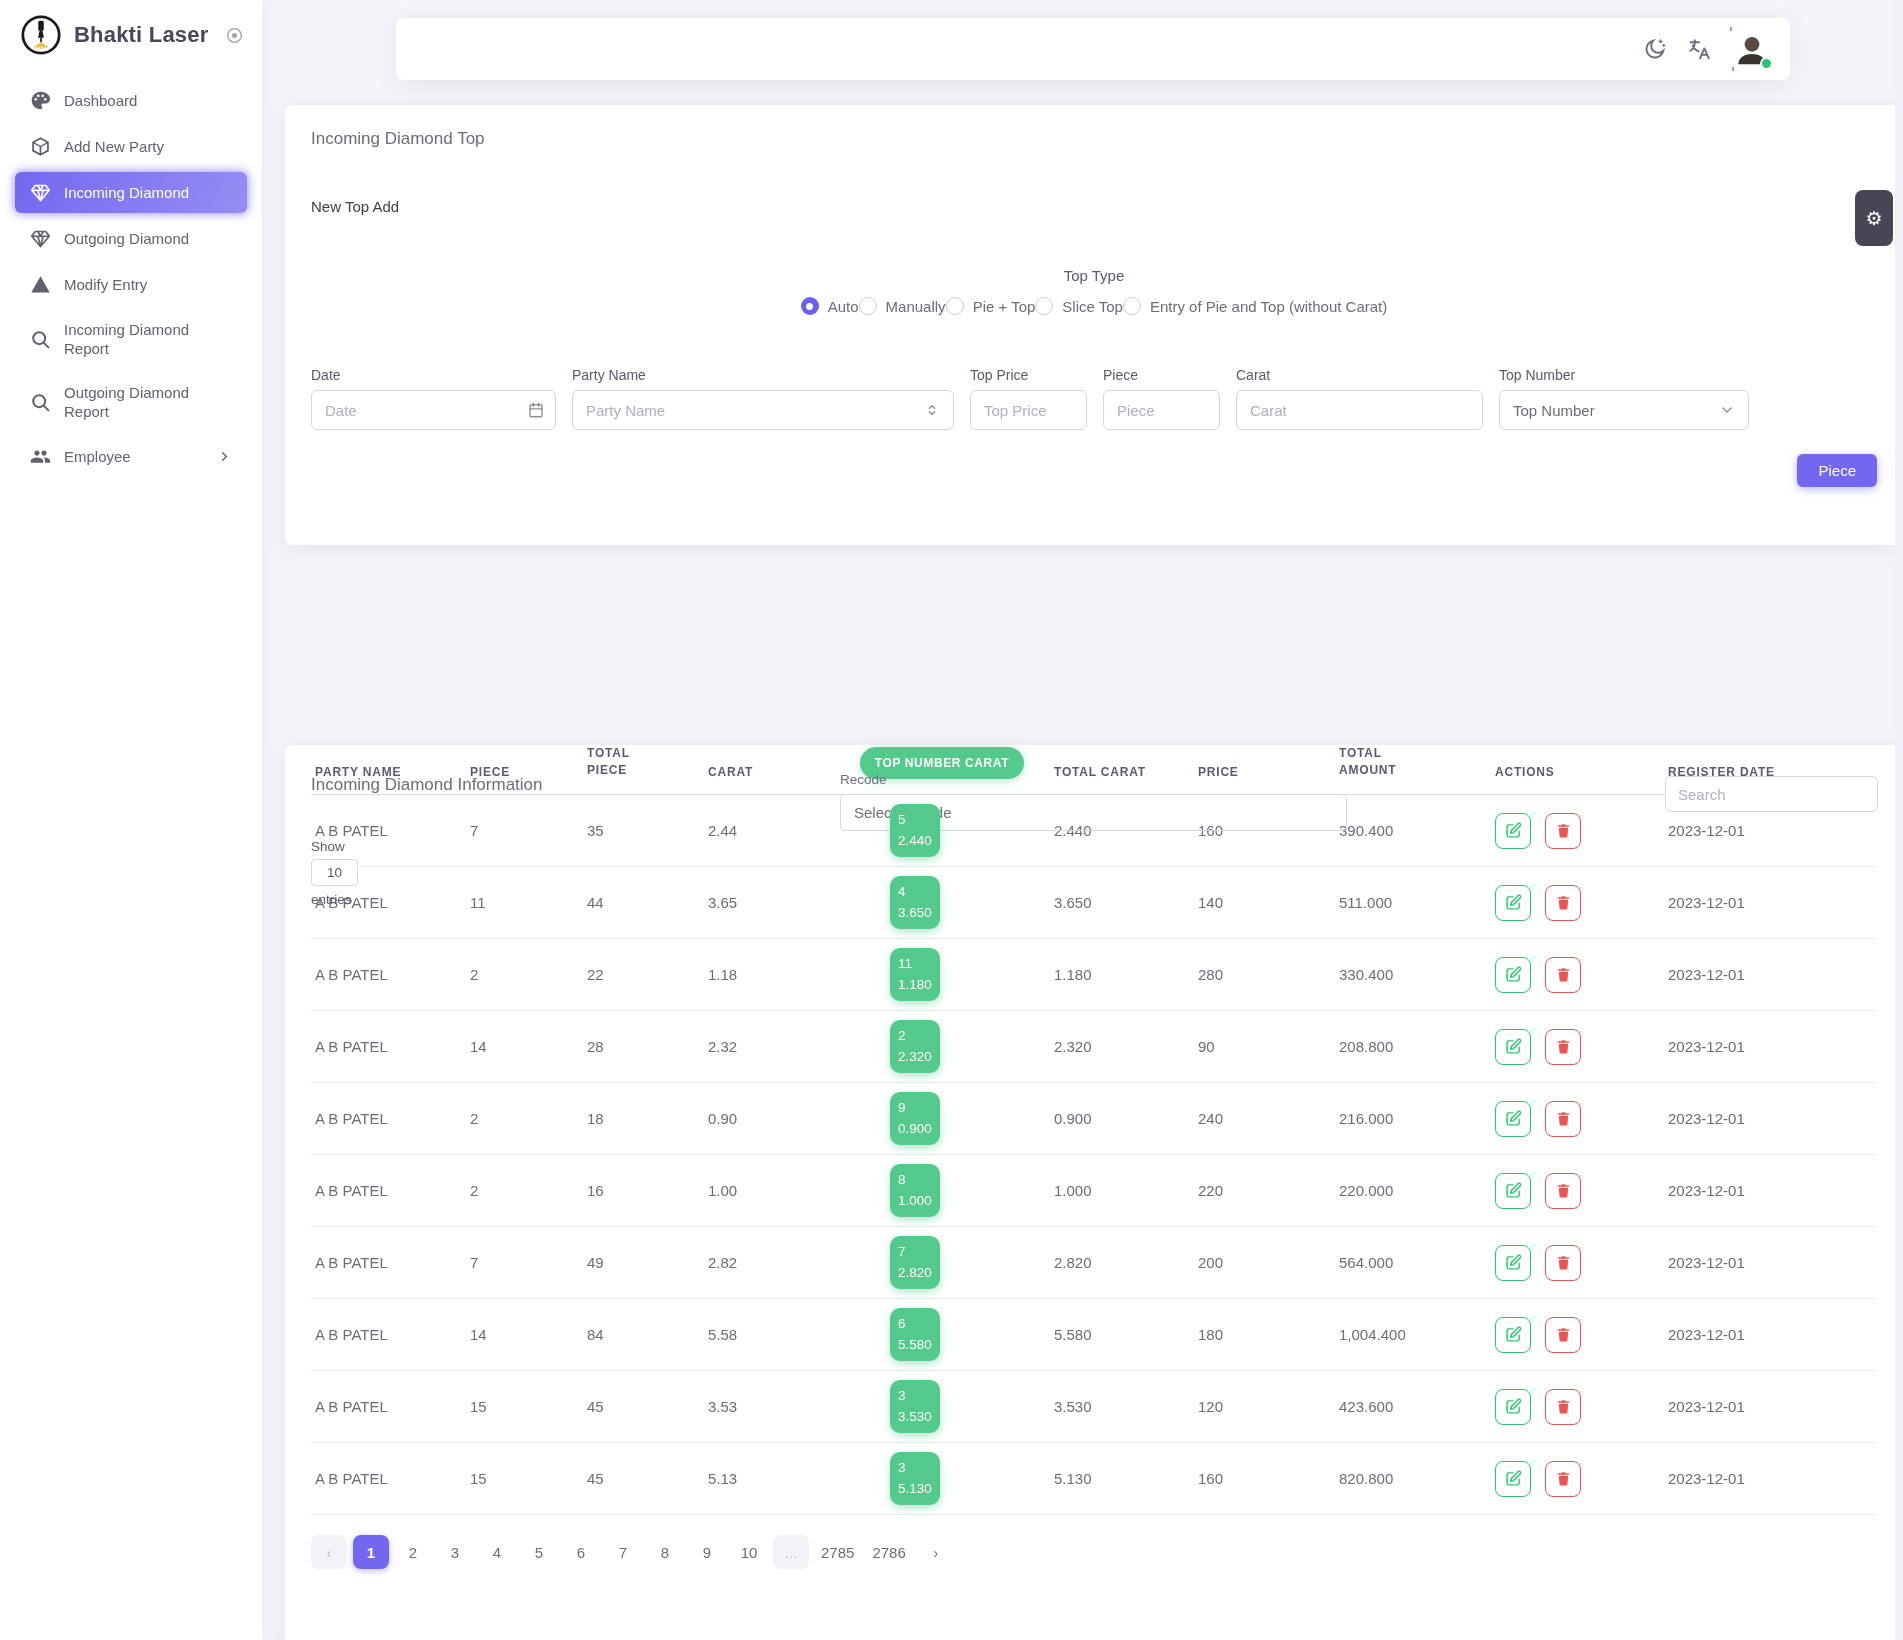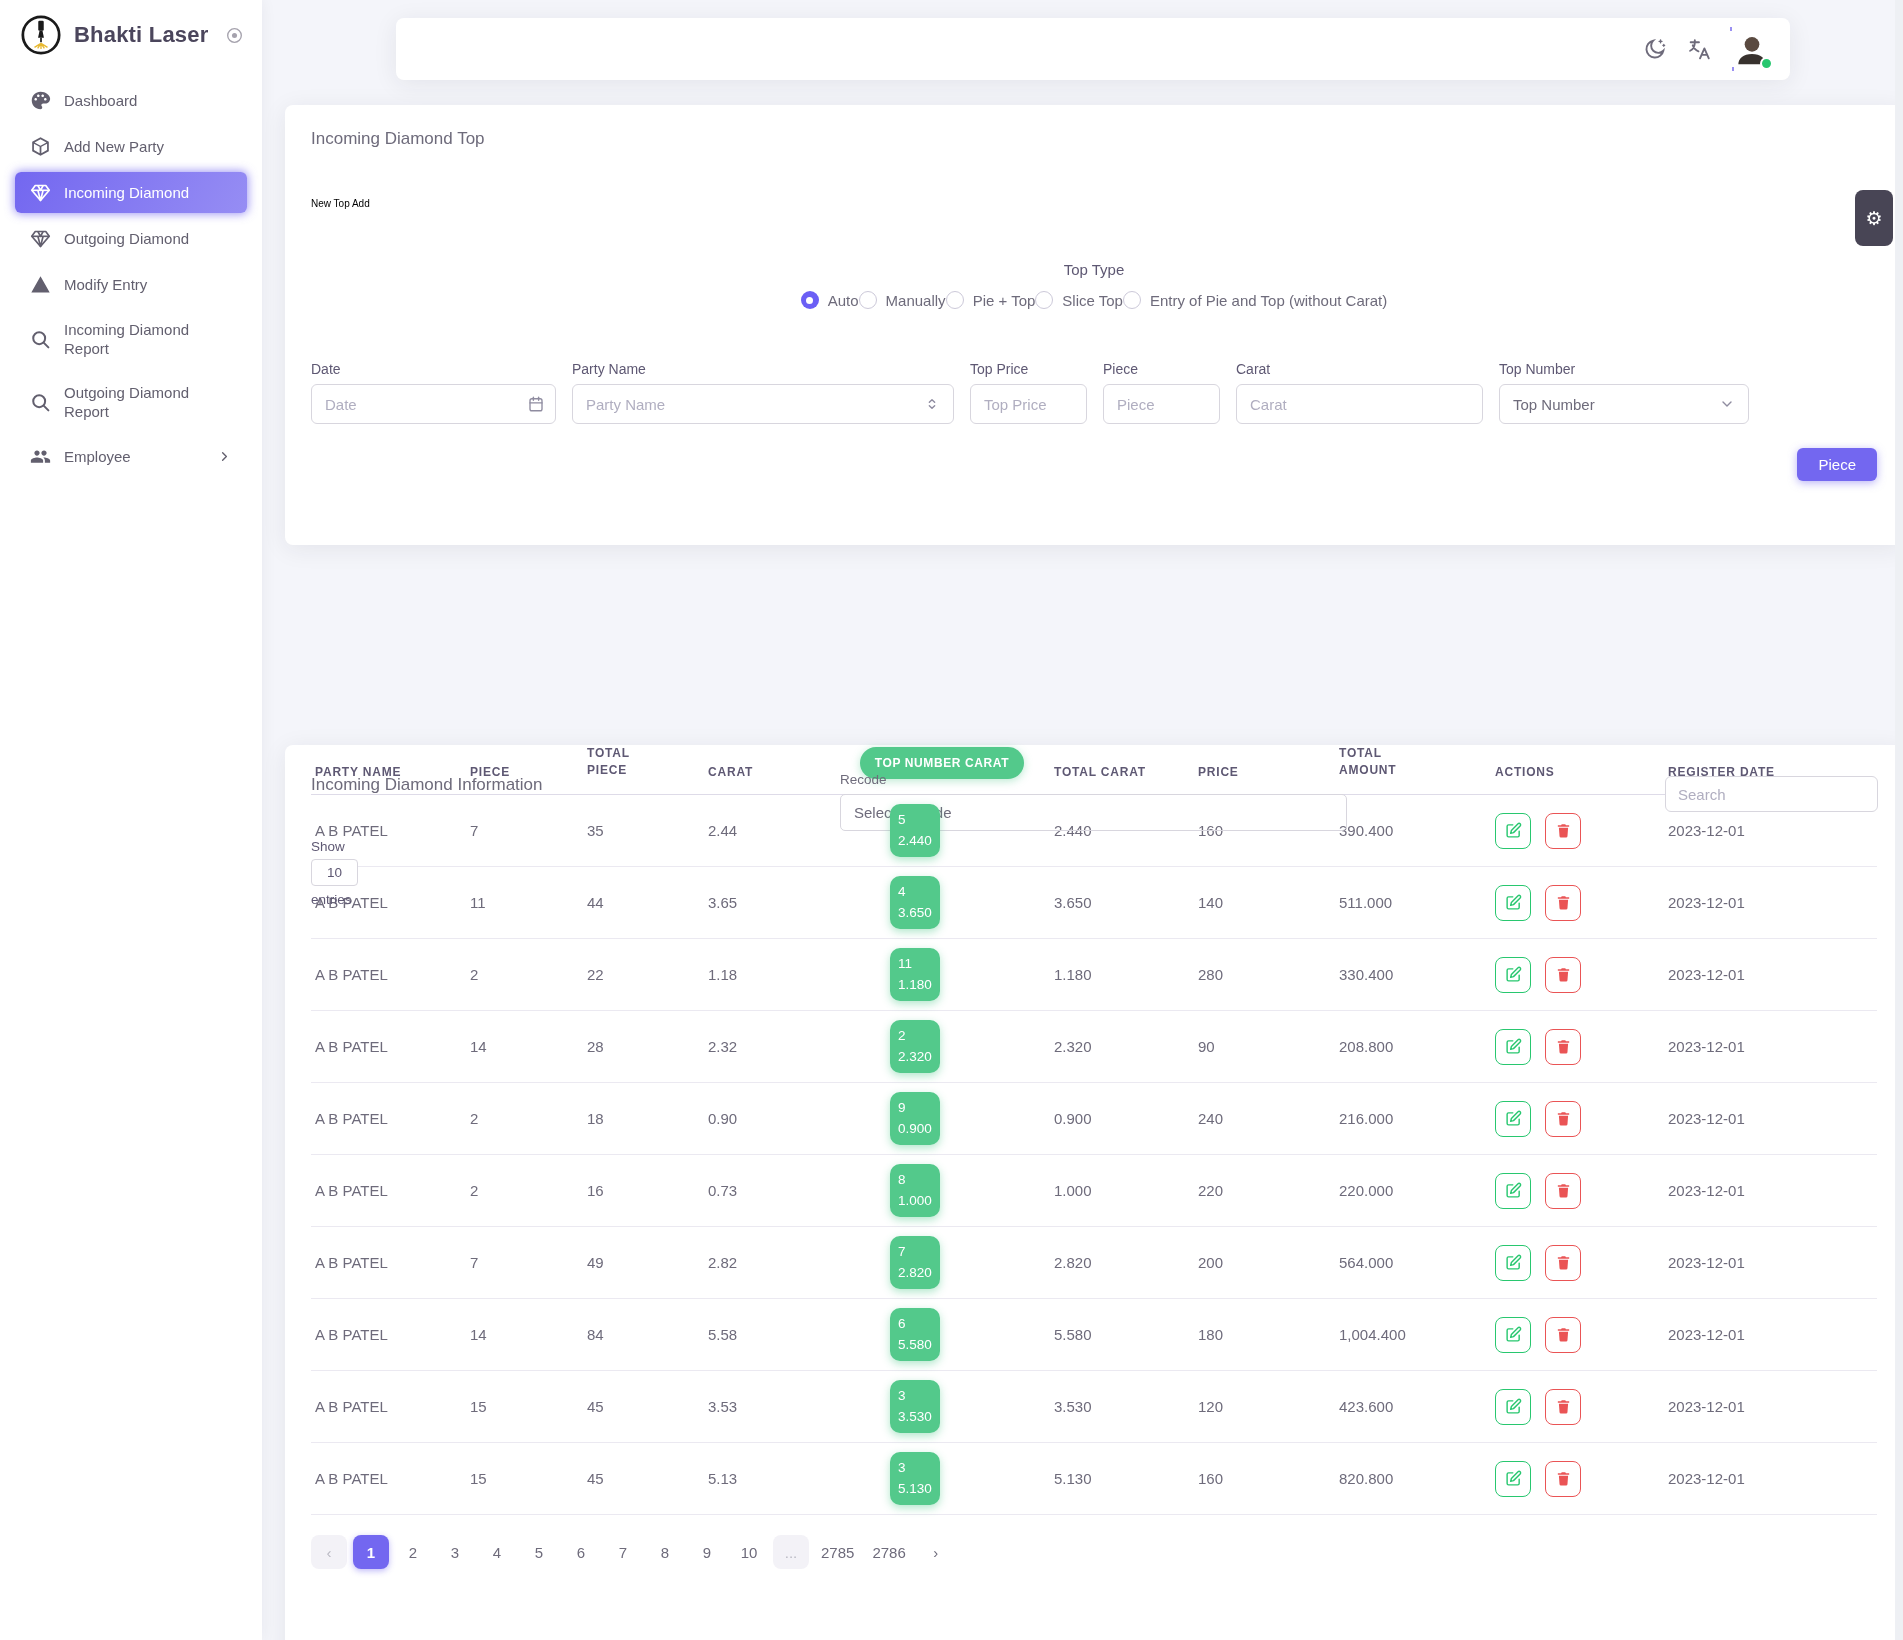--- a/index.html
+++ b/index.html
@@ -55,21 +55,21 @@
     position:absolute; right:-1px; bottom:-1px; width:13px; height:13px;
     background:#28c76f; border:2px solid #fff; border-radius:50%;
   }
 
   .card {
     background:#fff; border-radius:8px; margin-left:23px;
     box-shadow:0 4px 24px rgba(34,41,47,.08);
   }
   .form-card { margin-top:25px; height:440px; padding:24px 26px 0; }
   .card-title { font-size:17px; color:#6e6b7b; }
-  .sub-title { margin-top:49px; font-size:10px; color:#000000; }
+  .sub-title { margin-top:49px; font-size:15px; color:#404040; }
 
   .toptype-label { margin-top:52px; text-align:center; font-size:15px; color:#5e5873; }
   .radio-row { margin-top:13px; display:flex; justify-content:center; align-items:center; }
   .radio-opt { display:flex; align-items:center; gap:9px; font-size:15px; color:#6e6b7b; cursor:pointer; }
   .radio { width:18px; height:18px; border-radius:50%; border:1.5px solid #ccc9d9; background:#fff; position:relative; flex-shrink:0; }
   .radio.checked { border:none; background:#6b5ff5; }
   .radio.checked::after { content:''; position:absolute; inset:5.5px; background:#fff; border-radius:50%; }
 
   .fields-row { margin-top:52px; display:flex; gap:16px; }
   .field { display:flex; flex-direction:column; }
@@ -570,21 +570,21 @@
                 </svg>
       </span>
     </td>
     <td>2023-12-01</td>
   </tr>
 
   <tr>
     <td>A B PATEL</td>
     <td>2</td>
     <td>16</td>
-    <td>0.73</td>
+    <td>1.00</td>
     <td class="td-badge">
       <span class="tn-badge">
         <span>8</span>
         <span>1.000</span>
       </span>
     </td>
     <td>1.000</td>
     <td>220</td>
     <td>220.000</td>
     <td class="actions-cell">

